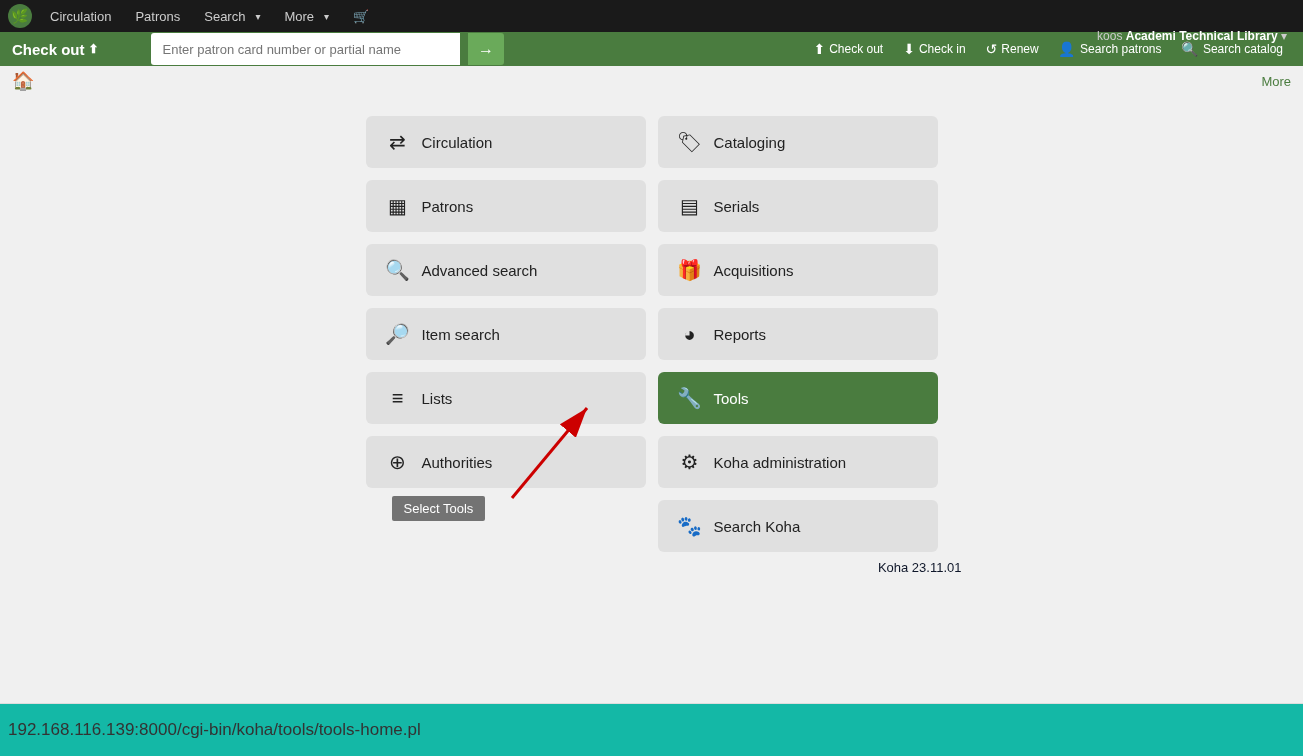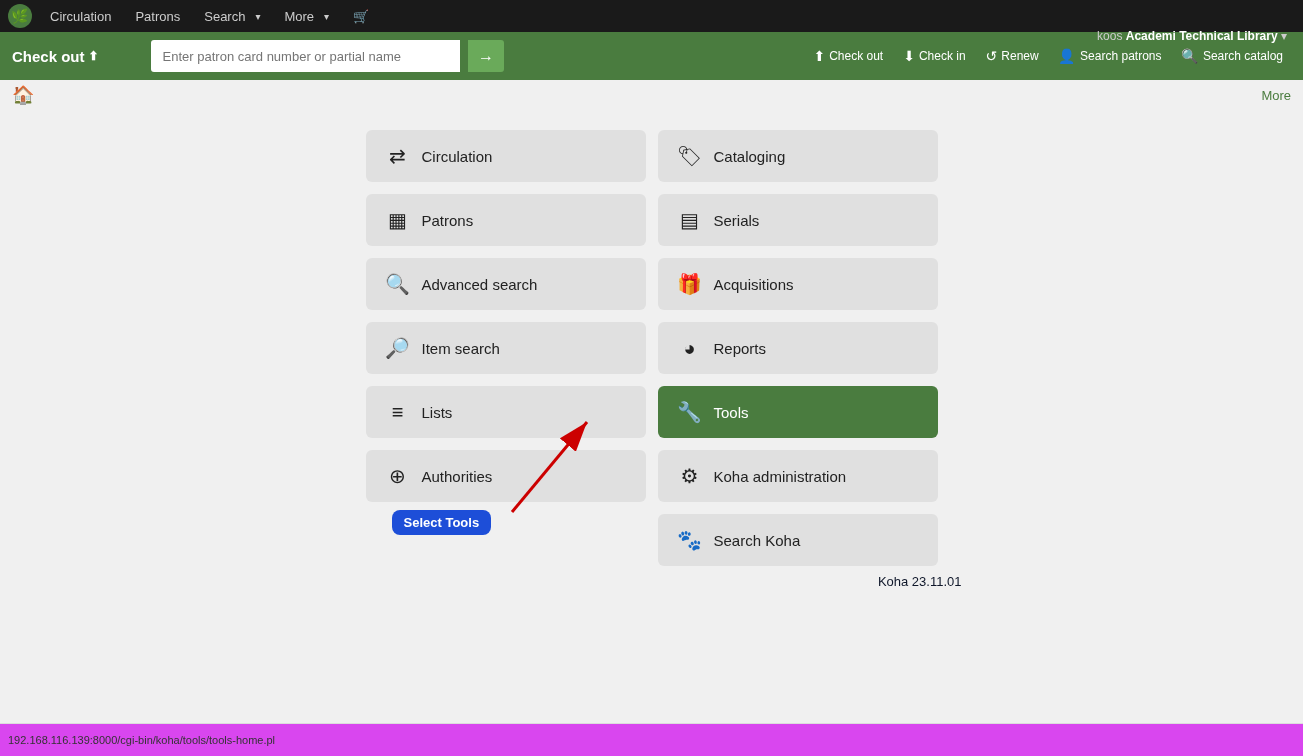--- a/index.html
+++ b/index.html
@@ -47,21 +47,21 @@
       padding: 0 8px;
       margin-top: 40px;
     }
     .user-info strong { color: #fff; }
 
     
     .checkout-bar {
       background: #4a7c3f;
       display: flex;
       align-items: center;
-      height: 48px;
+      height: 34px;
       padding: 0 12px;
       gap: 8px;
     }
     .checkout-label {
       color: #fff;
       font-weight: bold;
       font-size: 15px;
       display: flex; align-items: center; gap: 4px;
     }
     .checkout-label .up-arrow {
@@ -161,24 +161,24 @@
       width: 100%;
     }
     .version-text {
       color: #0f172a;
       font-size: 13px;
     }
 
     .status-bar {
       position: fixed;
       bottom: 0; left: 0; right: 0;
-      background: #d946ef;
+      background: #14b8a6;
       border-top: 1px solid #ddd;
-      padding: 10px 8px;
-      font-size: 11px;
+      padding: 16px 8px;
+      font-size: 17px;
       color: #333;
     }
   </style>
 </head>
 <body>
 
 <div class="top-nav">
   <div class="logo">
     <span class="logo-leaf">🌿</span>
   </div>
@@ -321,21 +321,21 @@
       <div style="position:absolute; left: 50px; top:-195px; z-index:20; pointer-events:none;">
         <svg width="220" height="120">
           <defs>
             <marker id="arrowhead" markerWidth="10" markerHeight="7" refX="10" refY="3.5" orient="auto">
               <polygon points="0 0, 10 3.5, 0 7" fill="#cc0000"></polygon>
             </marker>
           </defs>
           <line x1="120" y1="110" x2="195" y2="20" stroke="#cc0000" stroke-width="3" marker-end="url(#arrowhead)"></line>
         </svg>
         <div style="position:absolute; bottom:-10px; left:0px;">
-          <div style="background:#1d4ed8; color:#fff; font-weight:bold; font-size:13px; padding:5px 12px; border-radius:8px; white-space:nowrap;">Select Tools</div>
+          <div style="background:#737373; color:#fff; font-weight:normal; font-size:13px; padding:5px 12px; border-radius:2px; white-space:nowrap;">Select Tools</div>
         </div>
       </div>
     </div>
   </div>
 </div>
 
 <div class="status-bar">
   <span>192.168.116.139:8000/cgi-bin/koha/tools/tools-home.pl</span>
 </div>
 

